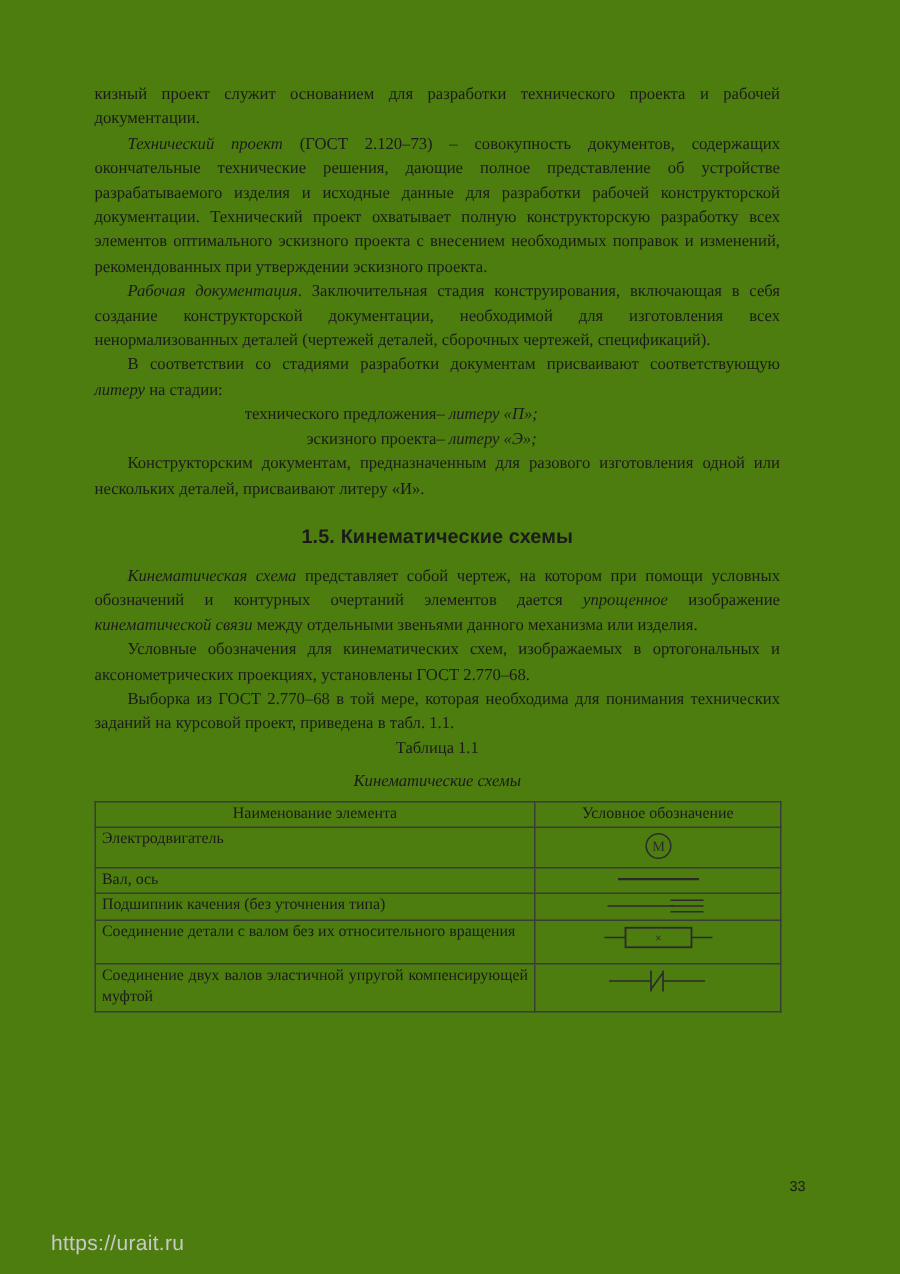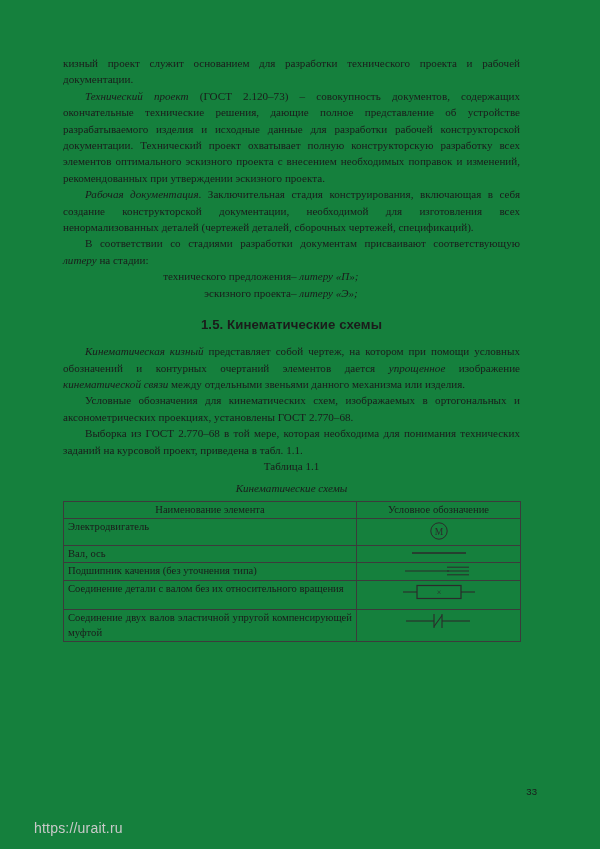--- a/index.html
+++ b/index.html
@@ -14,21 +14,21 @@
     font-family: "Liberation Serif", "DejaVu Serif", serif;
     color: #1b1b1b;
     overflow: hidden;
   }
 
   .page {
     position: absolute;
     left: 0; top: 0;
     width: 600px;
     height: 849px;
-    background: #15803d;
+    background: #4d7c0f;
   }
 
   .content {
     position: absolute;
     left: 63px;
     top: 55px;
     width: 457px;
   }
 
   p.para {
@@ -164,28 +164,29 @@
       <li class="letter-row">
         <span class="stage">технического предложения</span>
         <span class="letter">– литеру «П»;</span>
       </li>
       <li class="letter-row">
         <span class="stage">эскизного проекта</span>
         <span class="letter">– литеру «Э»;</span>
       </li>
     </ul>
 
+    <p class="para">Конструкторским документам, предназначенным для разового изготовления одной или нескольких деталей, присваивают литеру «И».</p>
 
     <div class="spacer-md"></div>
 
     <h2 class="section-heading">1.5. Кинематические схемы</h2>
 
     <div class="spacer-sm"></div>
 
-    <p class="para"><span class="it">Кинематическая кизный</span><span> представляет собой чертеж, на котором при помощи условных обозначений и контурных очертаний элементов дается </span><span class="it">упрощенное</span><span> изображение </span><span class="it">кинематической связи</span><span> между отдельными звеньями данного механизма или изделия.</span></p>
+    <p class="para"><span class="it">Кинематическая схема</span><span> представляет собой чертеж, на котором при помощи условных обозначений и контурных очертаний элементов дается </span><span class="it">упрощенное</span><span> изображение </span><span class="it">кинематической связи</span><span> между отдельными звеньями данного механизма или изделия.</span></p>
 
     <p class="para">Условные обозначения для кинематических схем, изображаемых в ортогональных и аксонометрических проекциях, установлены ГОСТ 2.770–68.</p>
 
     <p class="para">Выборка из ГОСТ 2.770–68 в той мере, которая необходима для понимания технических заданий на курсовой проект, приведена в табл. 1.1.</p>
 
     <div class="table-number">Таблица 1.1</div>
 
     <div class="spacer-xs"></div>
 
     <div class="table-caption">Кинематические схемы</div>

